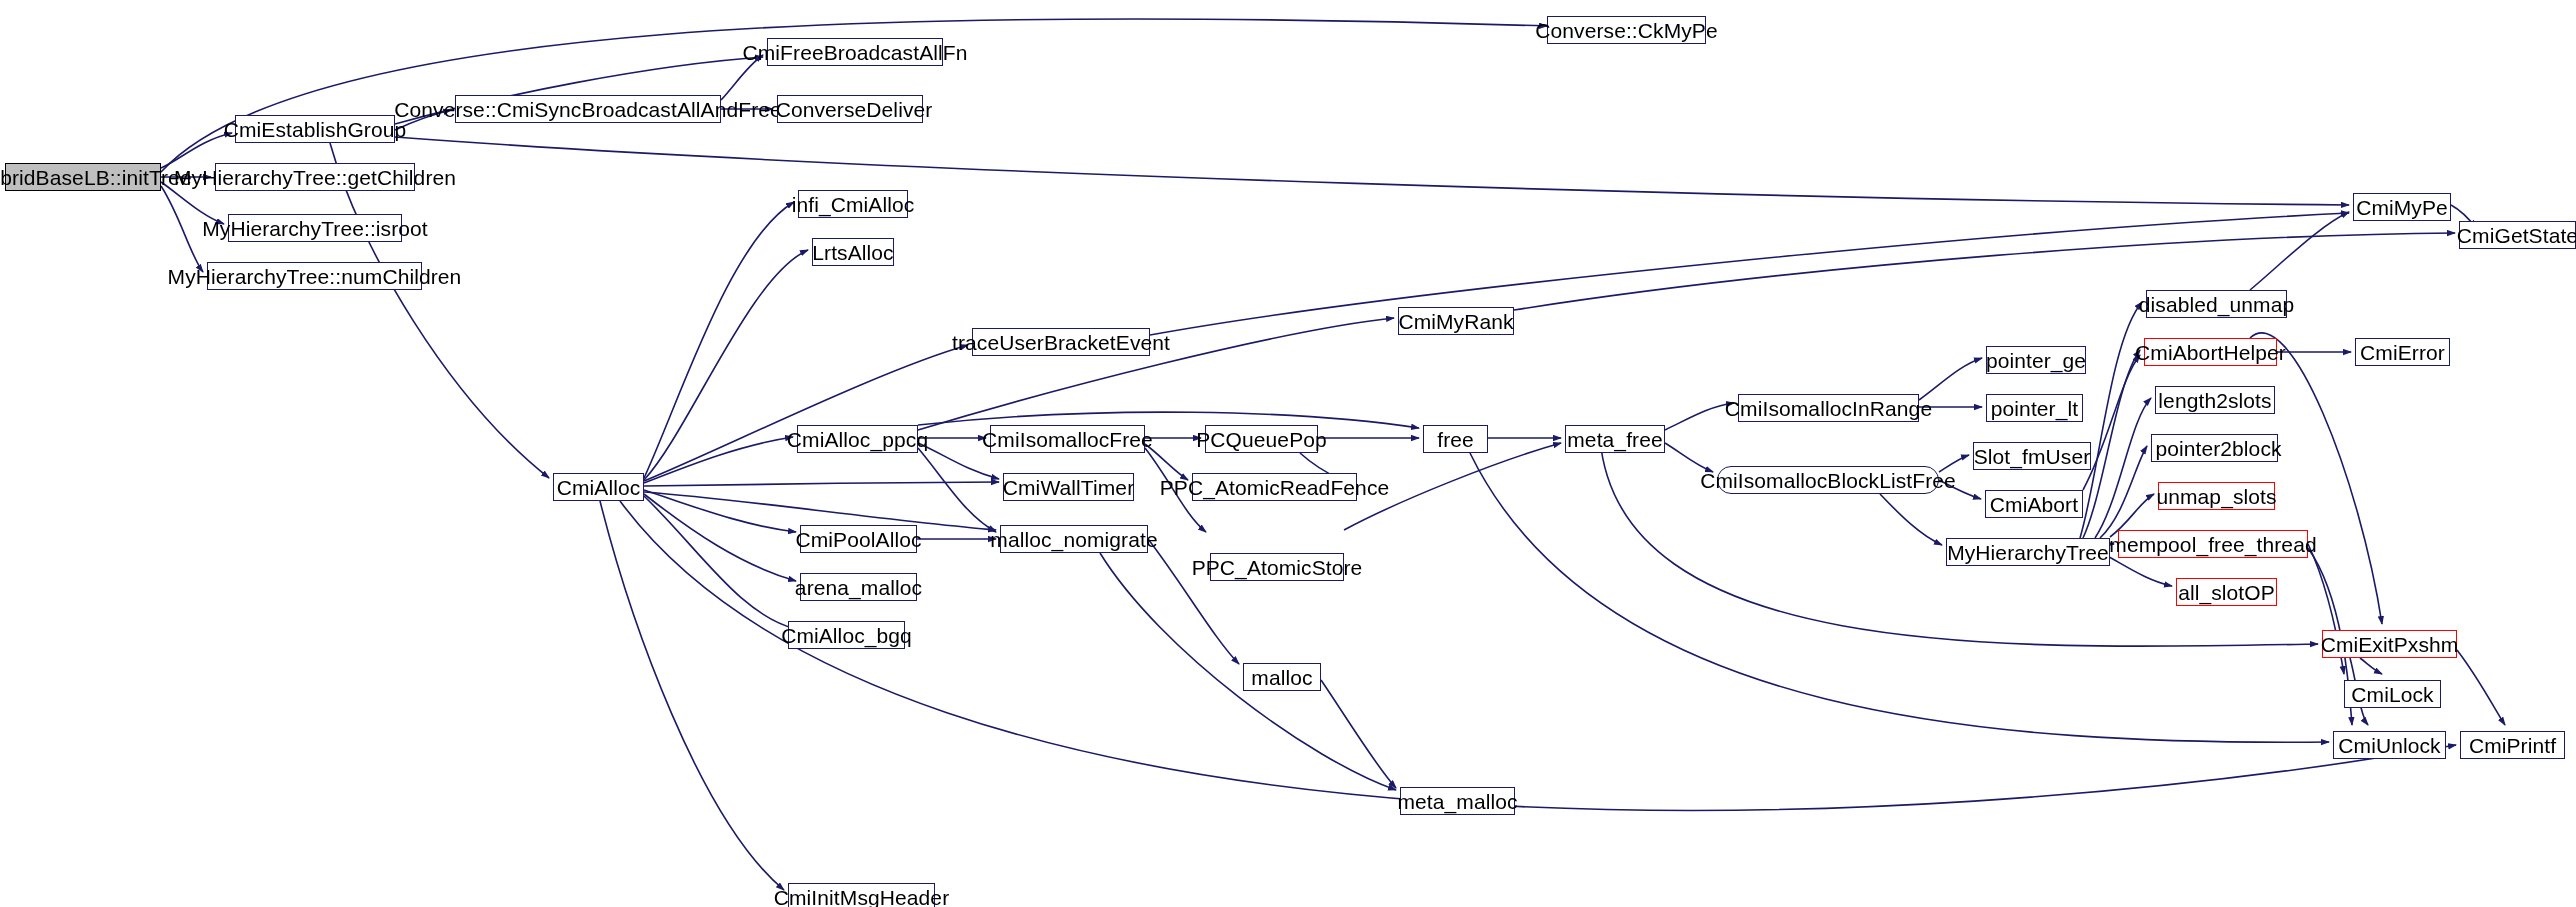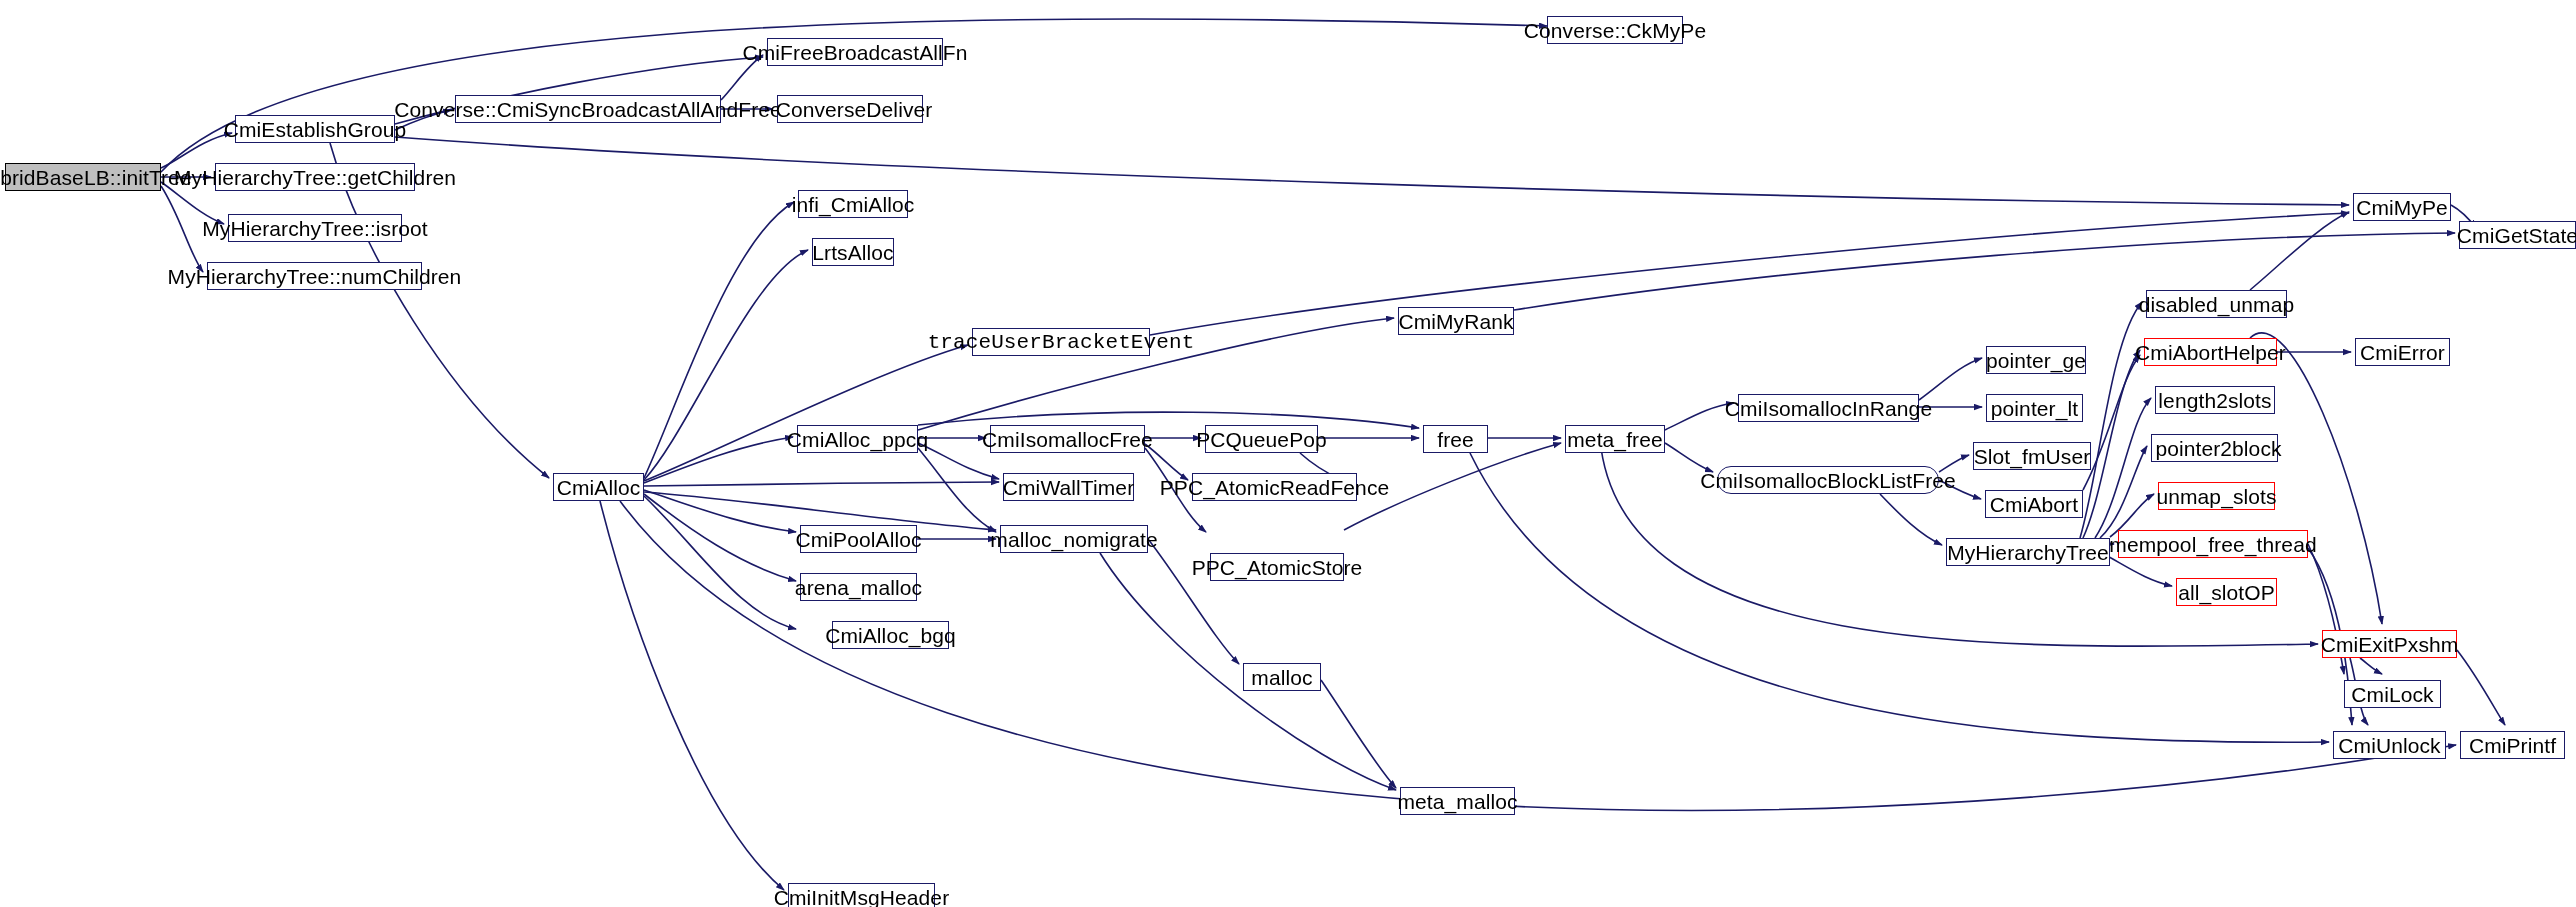--- a/index.html
+++ b/index.html
@@ -134,21 +134,21 @@
       </div>
       <div class="node" style="left: 215px; top: 163px; width: 200px; height: 28px;">
         <span>MyHierarchyTree::getChildren</span>
       </div>
       <div class="node" style="left: 228px; top: 214px; width: 174px; height: 28px;">
         <span>MyHierarchyTree::isroot</span>
       </div>
       <div class="node" style="left: 207px; top: 262px; width: 215px; height: 28px;">
         <span>MyHierarchyTree::numChildren</span>
       </div>
-      <div class="node" style="left: 1547px; top: 16px; width: 136px; height: 28px;">
+      <div class="node" style="left: 1547px; top: 16px; width: 159px; height: 28px;">
         <span>Converse::CkMyPe</span>
       </div>
       <div class="node" style="left: 767px; top: 38px; width: 176px; height: 28px;">
         <span>CmiFreeBroadcastAllFn</span>
       </div>
       <div class="node" style="left: 455px; top: 95px; width: 266px; height: 28px;">
         <span>Converse::CmiSyncBroadcastAllAndFree</span>
       </div>
       <div class="node" style="left: 777px; top: 95px; width: 146px; height: 28px; padding-left: 8px;">
         <span>ConverseDeliver</span>
@@ -158,21 +158,21 @@
       </div>
       <div class="node" style="left: 2459px; top: 221px; width: 117px; height: 28px;">
         <span>CmiGetState</span>
       </div>
       <div class="node" style="left: 798px; top: 190px; width: 110px; height: 28px;">
         <span>infi_CmiAlloc</span>
       </div>
       <div class="node" style="left: 812px; top: 238px; width: 82px; height: 28px;">
         <span>LrtsAlloc</span>
       </div>
-      <div class="node" style="left: 972px; top: 328px; width: 178px; height: 28px; font-family: Liberation Mono, monospace;">
+      <div class="node" style="left: 972px; top: 328px; width: 178px; height: 28px;">
         <span>traceUserBracketEvent</span>
       </div>
       <div class="node" style="left: 1398px; top: 307px; width: 116px; height: 28px;">
         <span>CmiMyRank</span>
       </div>
       <div class="node" style="left: 553px; top: 473px; width: 91px; height: 28px;">
         <span>CmiAlloc</span>
       </div>
       <div class="node" style="left: 797px; top: 425px; width: 121px; height: 28px;">
         <span>CmiAlloc_ppcq</span>
@@ -200,21 +200,21 @@
       </div>
       <div class="node" style="left: 800px; top: 525px; width: 117px; height: 28px;">
         <span>CmiPoolAlloc</span>
       </div>
       <div class="node" style="left: 1000px; top: 525px; width: 148px; height: 28px; text-align: center;">
         <span>malloc_nomigrate</span>
       </div>
       <div class="node" style="left: 800px; top: 573px; width: 117px; height: 28px;">
         <span>arena_malloc</span>
       </div>
-      <div class="node" style="left: 832px; top: 621px; width: 117px; height: 28px;">
+      <div class="node" style="left: 788px; top: 621px; width: 117px; height: 28px;">
         <span>CmiAlloc_bgq</span>
       </div>
       <div class="node" style="left: 1243px; top: 663px; width: 78px; height: 28px;">
         <span>malloc</span>
       </div>
       <div class="node" style="left: 1400px; top: 787px; width: 115px; height: 28px;">
         <span>meta_malloc</span>
       </div>
       <div class="node" style="left: 788px; top: 883px; width: 147px; height: 28px;">
         <span>CmiInitMsgHeader</span>

